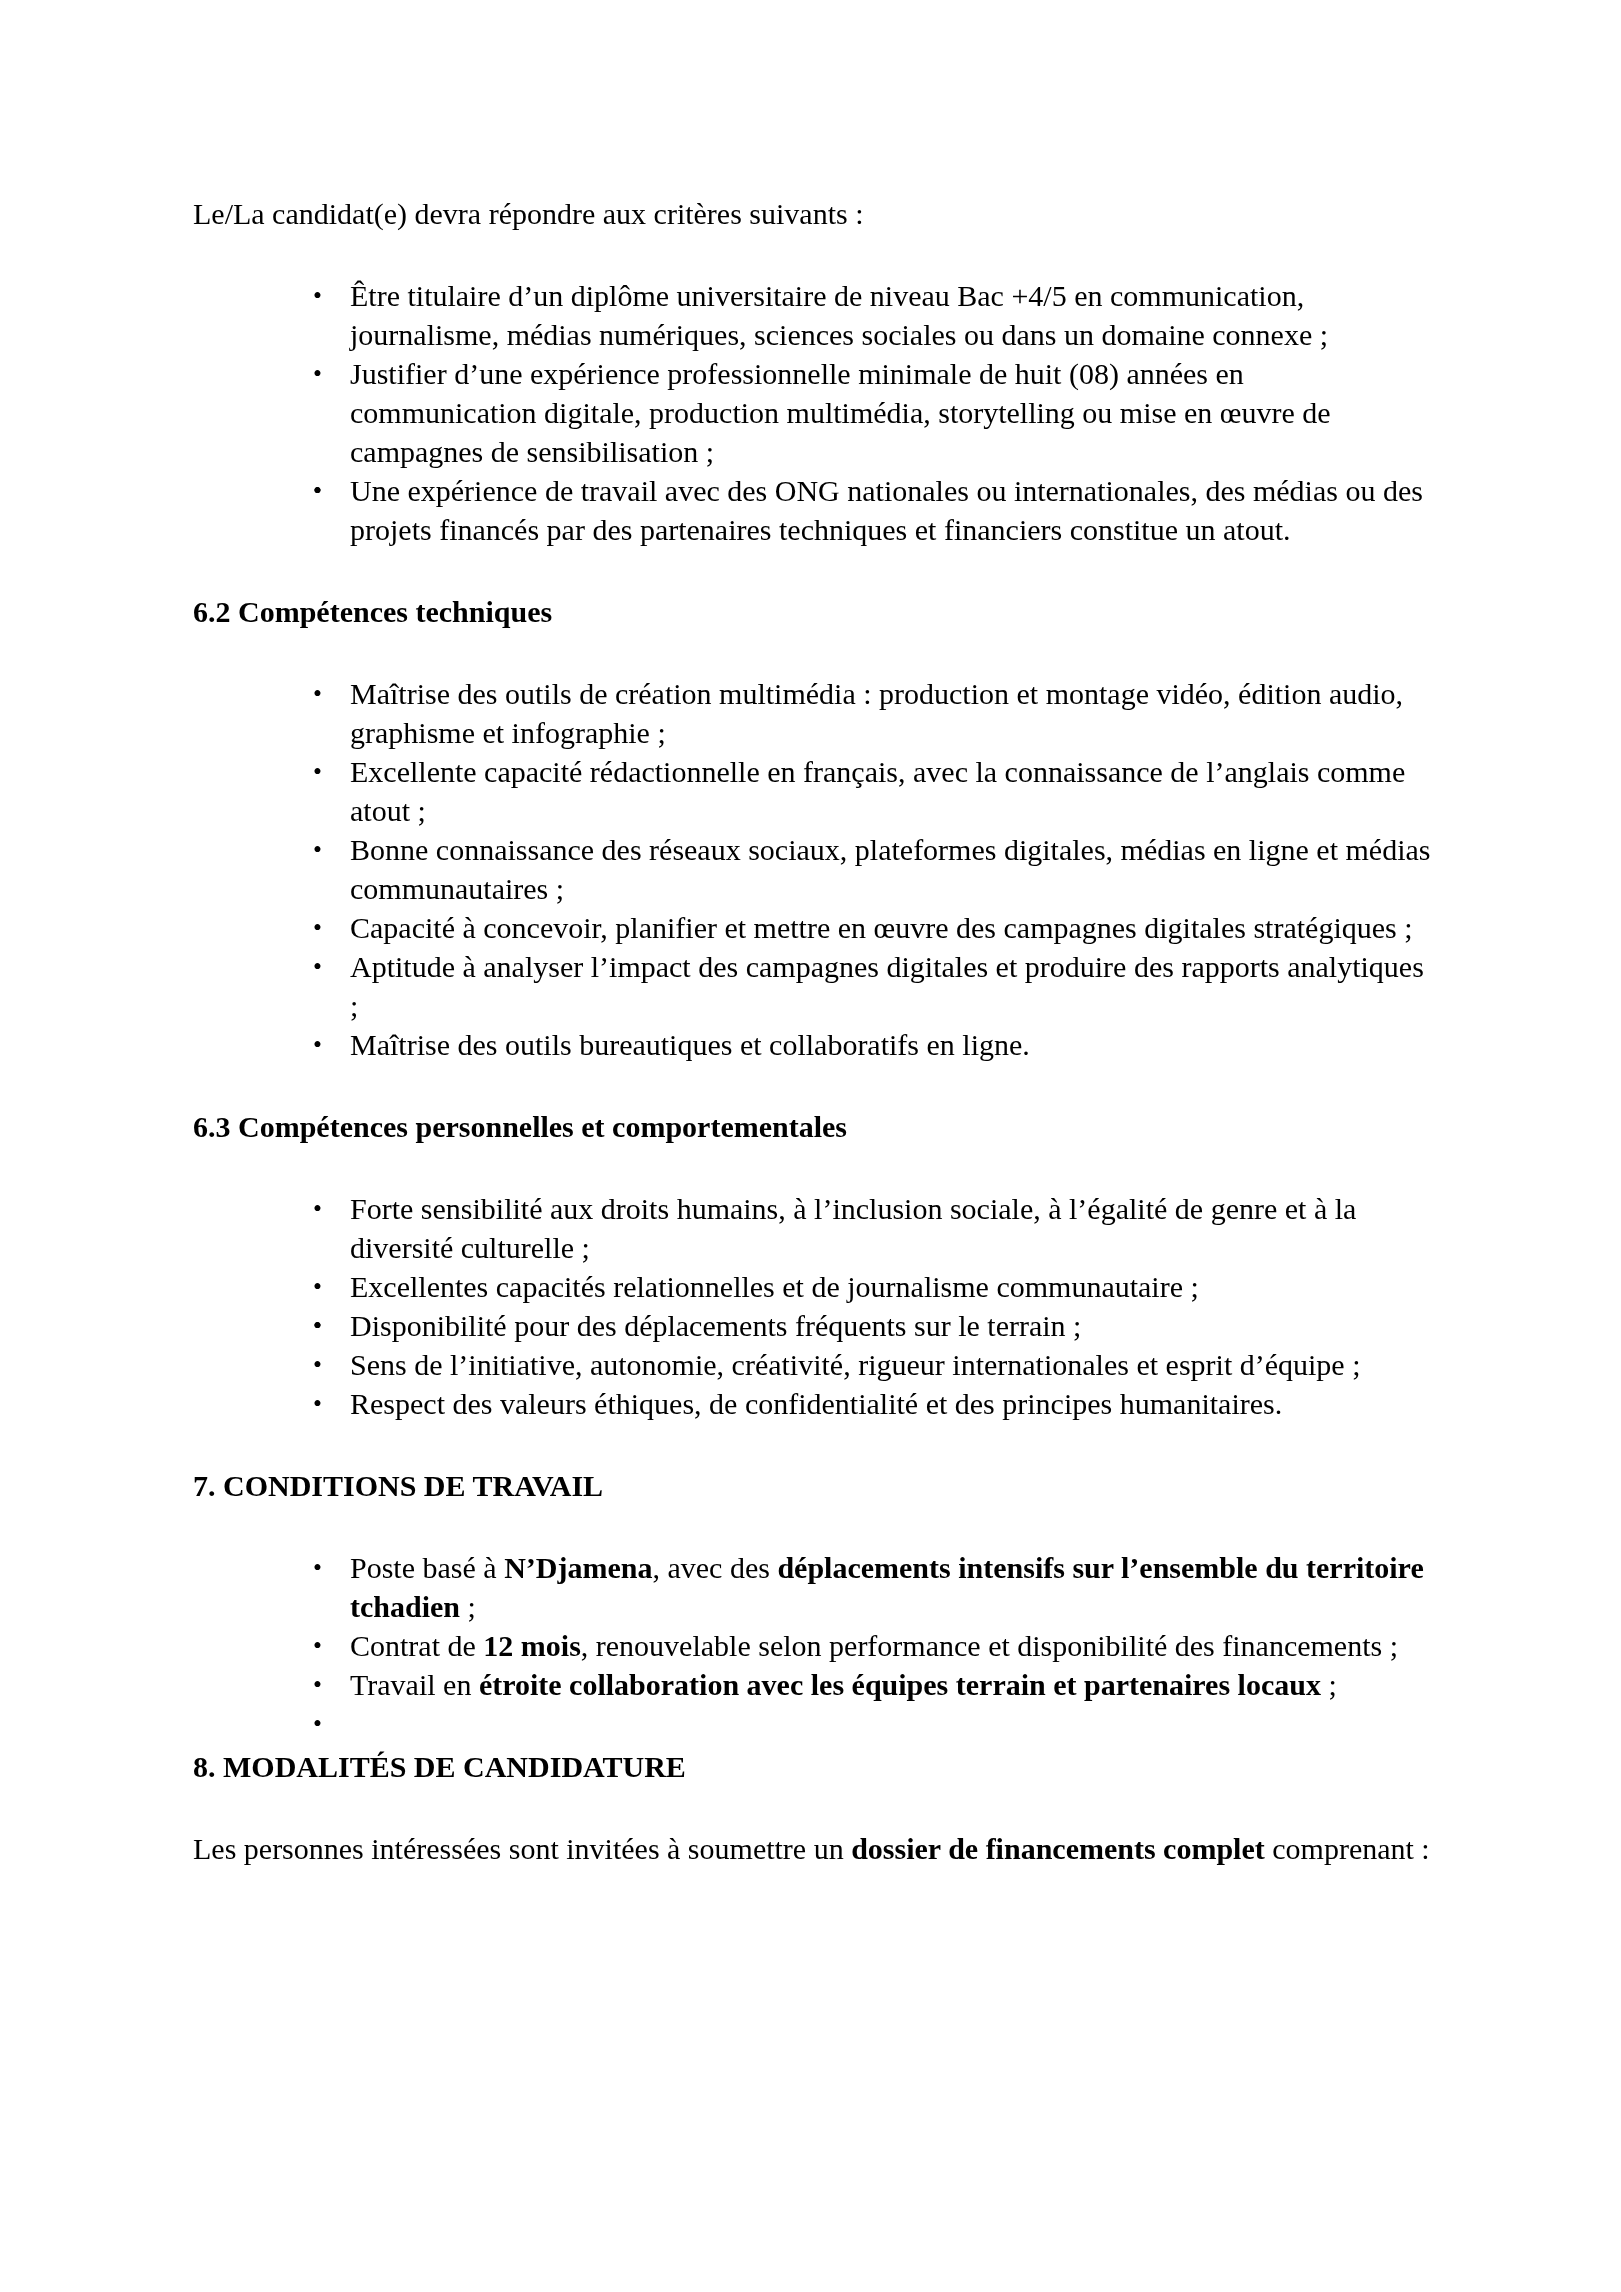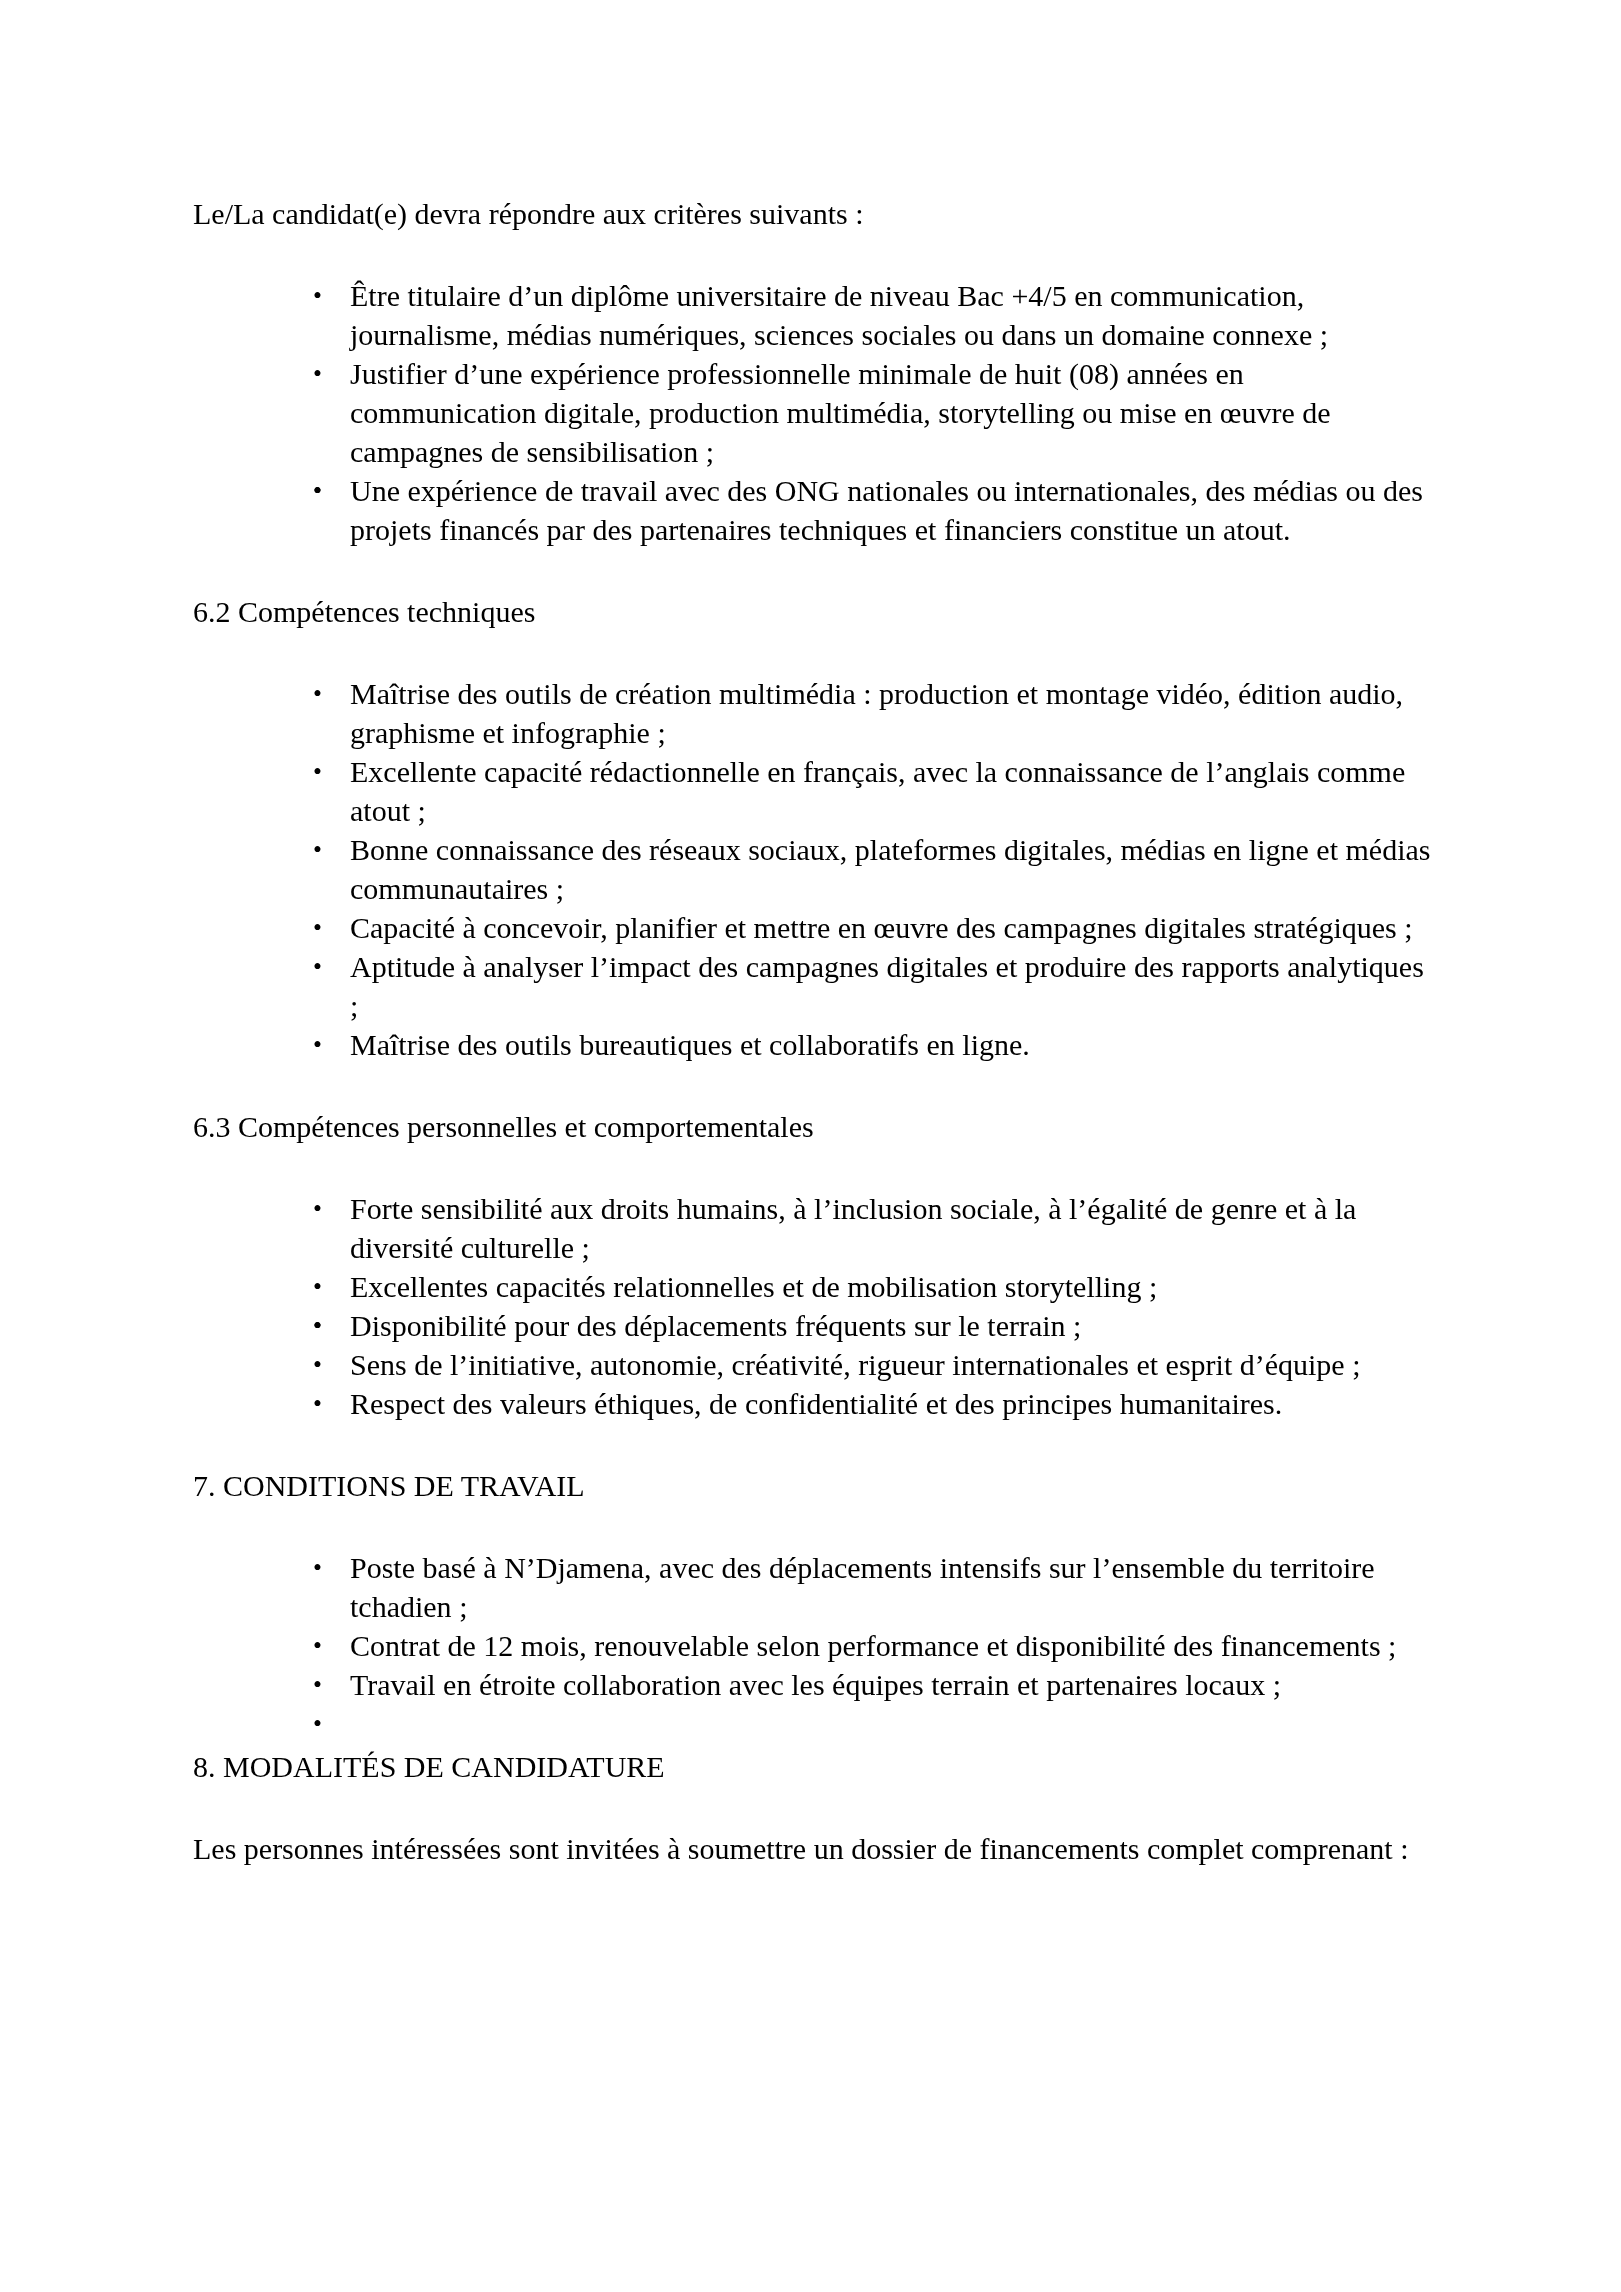--- a/index.html
+++ b/index.html
@@ -38,21 +38,21 @@
     padding-left: 157px;
     margin: 0;
   }
   ul.block-list .marker {
     position: absolute;
     left: 120px;
     top: 0;
     font-size: 25.5px;
   }
   .run { white-space: pre-wrap; }
-  .b { font-weight: normal; }
+  .b { font-weight: bold; }
 </style>
 </head>
 <body>
 
 <main class="page">
     <p class="block-paragraph"><span class="run">Le/La candidat(e) devra répondre aux critères suivants :</span></p>
     <ul class="block-list">
       <li class="list-item"><span class="marker">•</span><span class="li-text"><span class="run">Être titulaire d’un diplôme universitaire de niveau Bac +4/5 en communication, journalisme, médias numériques, sciences sociales ou dans un domaine connexe ;</span></span></li>
       <li class="list-item"><span class="marker">•</span><span class="li-text"><span class="run">Justifier d’une expérience professionnelle minimale de huit (08) années en communication digitale, production multimédia, storytelling ou mise en œuvre de campagnes de sensibilisation ;</span></span></li>
       <li class="list-item"><span class="marker">•</span></li>
@@ -63,21 +63,21 @@
       <li class="list-item"><span class="marker">•</span><span class="li-text"><span class="run">Maîtrise des outils de création multimédia : production et montage vidéo, édition audio, graphisme et infographie ;</span></span></li>
       <li class="list-item"><span class="marker">•</span><span class="li-text"><span class="run">Excellente capacité rédactionnelle en français, avec la connaissance de l’anglais comme atout ;</span></span></li>
       <li class="list-item"><span class="marker">•</span><span class="li-text"><span class="run">Bonne connaissance des réseaux sociaux, plateformes digitales, médias en ligne et médias communautaires ;</span></span></li>
       <li class="list-item"><span class="marker">•</span><span class="li-text"><span class="run">Capacité à concevoir, planifier et mettre en œuvre des campagnes digitales stratégiques ;</span></span></li>
       <li class="list-item"><span class="marker">•</span><span class="li-text"><span class="run">Aptitude à analyser l’impact des campagnes digitales et produire des rapports analytiques ;</span></span></li>
       <li class="list-item"><span class="marker">•</span><span class="li-text"><span class="run">Maîtrise des outils bureautiques et collaboratifs en ligne.</span></span></li>
     </ul>
     <h2 class="block-heading"><span class="run b">6.3 Compétences personnelles et comportementales</span></h2>
     <ul class="block-list">
       <li class="list-item"><span class="marker">•</span><span class="li-text"><span class="run">Forte sensibilité aux droits humains, à l’inclusion sociale, à l’égalité de genre et à la diversité culturelle ;</span></span></li>
-      <li class="list-item"><span class="marker">•</span><span class="li-text"><span class="run">Excellentes capacités relationnelles et de mobilisation storytelling ;</span></span></li>
+      <li class="list-item"><span class="marker">•</span><span class="li-text"><span class="run">Excellentes capacités relationnelles et de journalisme communautaire ;</span></span></li>
       <li class="list-item"><span class="marker">•</span></li>
       <li class="list-item"><span class="marker">•</span><span class="li-text"><span class="run">Disponibilité pour des déplacements fréquents sur le terrain ;</span></span></li>
       <li class="list-item"><span class="marker">•</span><span class="li-text"><span class="run">Sens de l’initiative, autonomie, créativité, rigueur internationales et esprit d’équipe ;</span></span></li>
       <li class="list-item"><span class="marker">•</span><span class="li-text"><span class="run">Respect des valeurs éthiques, de confidentialité et des principes humanitaires.</span></span></li>
     </ul>
     <h2 class="block-heading"><span class="run b">7. CONDITIONS DE TRAVAIL</span></h2>
     <ul class="block-list">
       <li class="list-item"><span class="marker">•</span><span class="li-text"><span class="run">Poste basé à </span><span class="run b">N’Djamena</span><span class="run">, avec des </span><span class="run b">déplacements intensifs sur l’ensemble du territoire tchadien</span><span class="run"> ;</span></span></li>
       <li class="list-item"><span class="marker">•</span><span class="li-text"><span class="run">Contrat de </span><span class="run b">12 mois</span><span class="run">, renouvelable selon performance et disponibilité des financements ;</span></span></li>
       <li class="list-item"><span class="marker">•</span><span class="li-text"><span class="run">Travail en </span><span class="run b">étroite collaboration avec les équipes terrain et partenaires locaux</span><span class="run"> ;</span></span></li>

